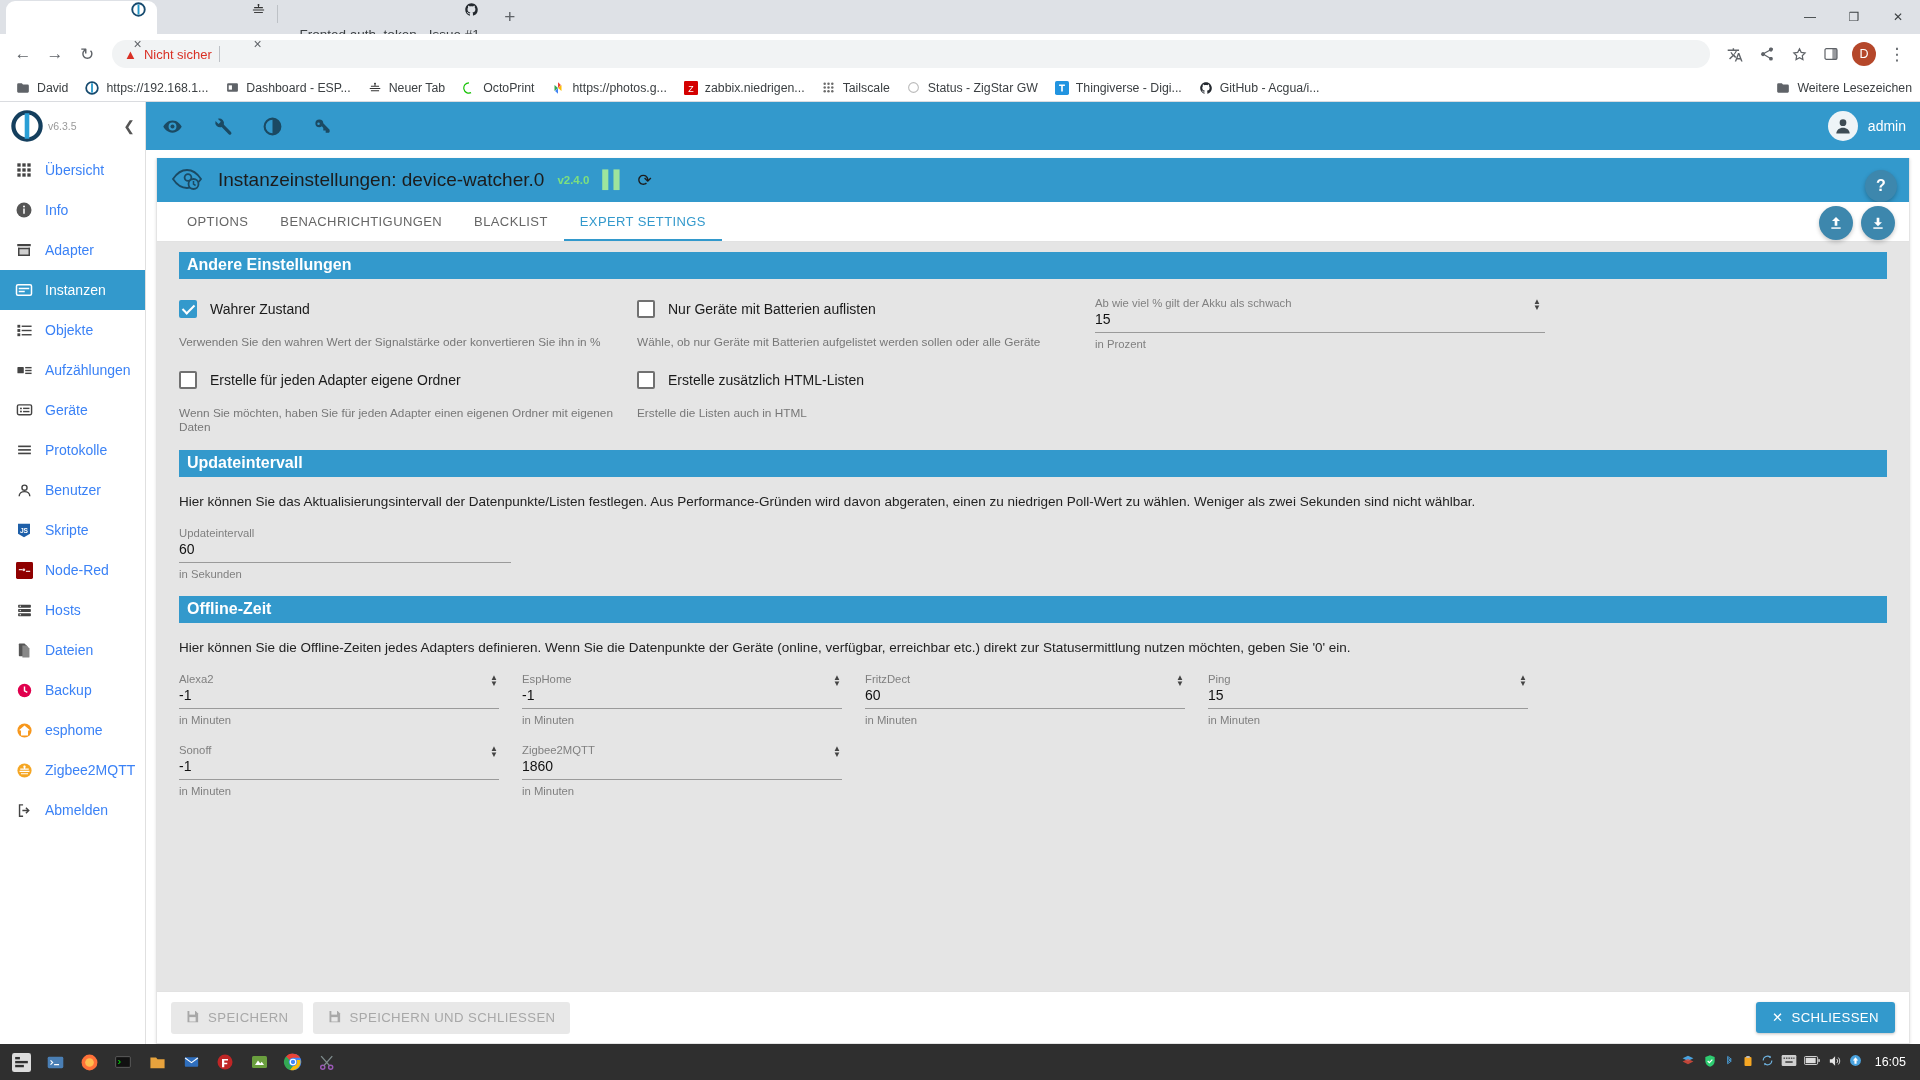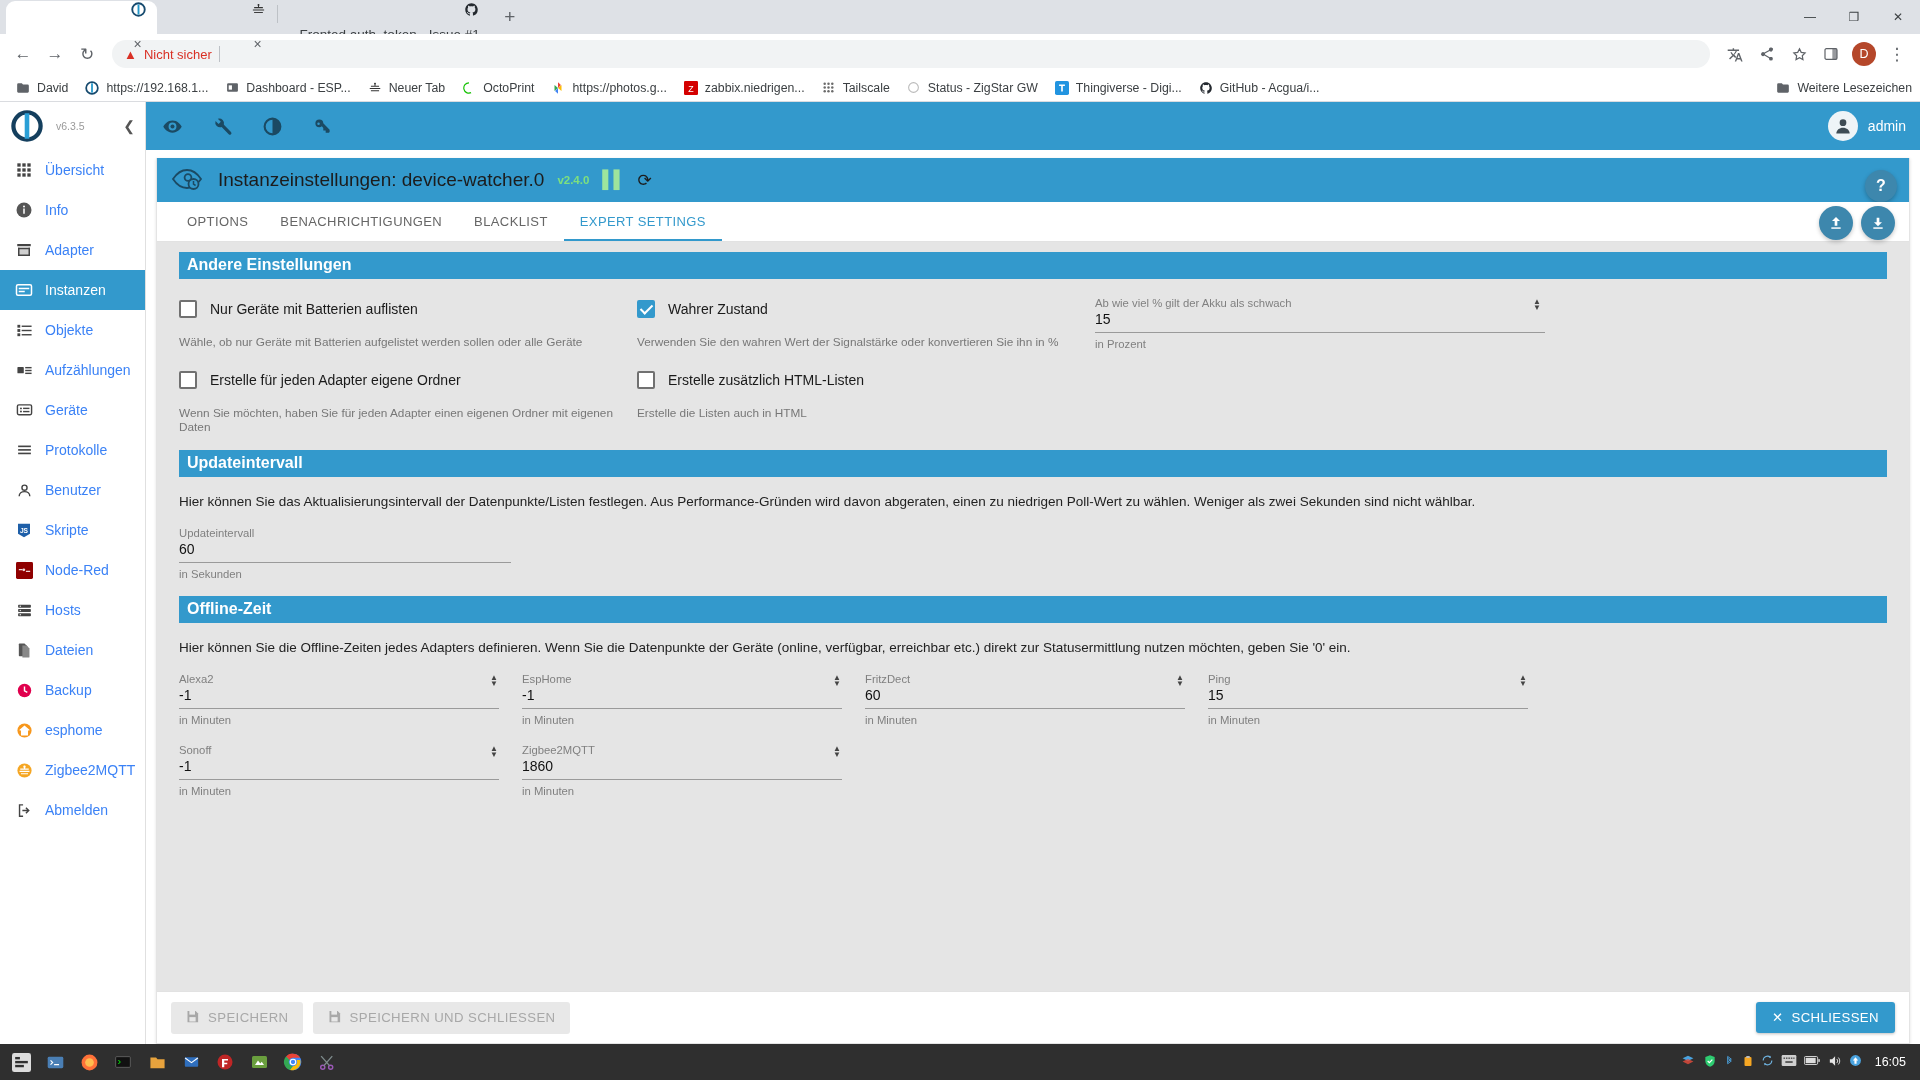--- a/index.html
+++ b/index.html
@@ -43,21 +43,21 @@
   .avatar-chip { width: 24px; height: 24px; border-radius: 50%; background: #b5472a; color: #fff; font-size: 12.5px; display: flex; align-items: center; justify-content: center; margin: 0 4px; }
 
   .bookmarks { height: 28px; background: #fff; display: flex; align-items: center; padding: 0 8px; gap: 2px; border-bottom: 1px solid #dadce0; position: relative; }
   .bm { display: flex; align-items: center; gap: 6px; padding: 3px 7px; font-size: 12.3px; color: #3c4043; white-space: nowrap; border-radius: 4px; }
   .bm-ico { width: 16px; height: 16px; flex: 0 0 16px; display: flex; align-items: center; justify-content: center; font-size: 12px; }
   .bm-right { position: absolute; right: 8px; display: flex; align-items: center; gap: 6px; }
 
   
   .app { flex: 1; display: flex; background: #fff; min-height: 0; }
   .sidebar { width: 146px; background: #fff; display: flex; flex-direction: column; border-right: 1px solid #e0e0e0; flex: 0 0 146px; }
-  .sb-logo { height: 48px; display: flex; align-items: center; padding: 0 10px; gap: 12px; }
+  .sb-logo { height: 48px; display: flex; align-items: center; padding: 0 10px; gap: 4px; }
   .logo-mark { width: 34px; height: 34px; flex: 0 0 34px; }
   .logo-ver { font-size: 10.5px; color: #9a9a9a; }
   .logo-collapse { margin-left: auto; color: #555; font-size: 14px; }
   .sb-items { flex: 1; overflow: hidden; }
   .sb-item { height: 40px; display: flex; align-items: center; gap: 11px; padding: 0 0 0 14px; font-size: 14px; color: #3b82f6; }
   .sb-item.active { background: #3399cc; color: #fff; }
   .sb-ico { width: 20px; height: 20px; flex: 0 0 20px; display: flex; align-items: center; justify-content: center; }
 
   .content { flex: 1; display: flex; flex-direction: column; min-width: 0; }
   .app-bar { height: 48px; background: #3399cc; display: flex; align-items: center; padding: 0 14px; gap: 26px; }
@@ -599,31 +599,31 @@
             </div>
           </div>
 
           <div class="form-scroll">
 
             <div class="sec-header">Andere Einstellungen</div>
 
             <div class="row">
               <div class="col-3">
                 <div class="cb-line">
+                  <span class="cbox checked"></span>
+                  <span class="cb-label">Wahrer Zustand</span>
+                </div>
+                <div class="helper">Verwenden Sie den wahren Wert der Signalstärke oder konvertieren Sie ihn in %</div>
+              </div>
+              <div class="col-3">
+                <div class="cb-line">
                   <span class="cbox"></span>
                   <span class="cb-label">Nur Geräte mit Batterien auflisten</span>
                 </div>
                 <div class="helper">Wähle, ob nur Geräte mit Batterien aufgelistet werden sollen oder alle Geräte</div>
-              </div>
-              <div class="col-3">
-                <div class="cb-line">
-                  <span class="cbox checked"></span>
-                  <span class="cb-label">Wahrer Zustand</span>
-                </div>
-                <div class="helper">Verwenden Sie den wahren Wert der Signalstärke oder konvertieren Sie ihn in %</div>
               </div>
               <div style="flex:1;max-width:450px;">
                 <div class="field">
                   <div class="field-label">Ab wie viel % gilt der Akku als schwach</div>
                   <div class="field-value">15</div>
                   <div class="spin">
                       <span>▲</span>
                       <span>▼</span>
                     </div>
                   <div class="field-helper">in Prozent</div>

